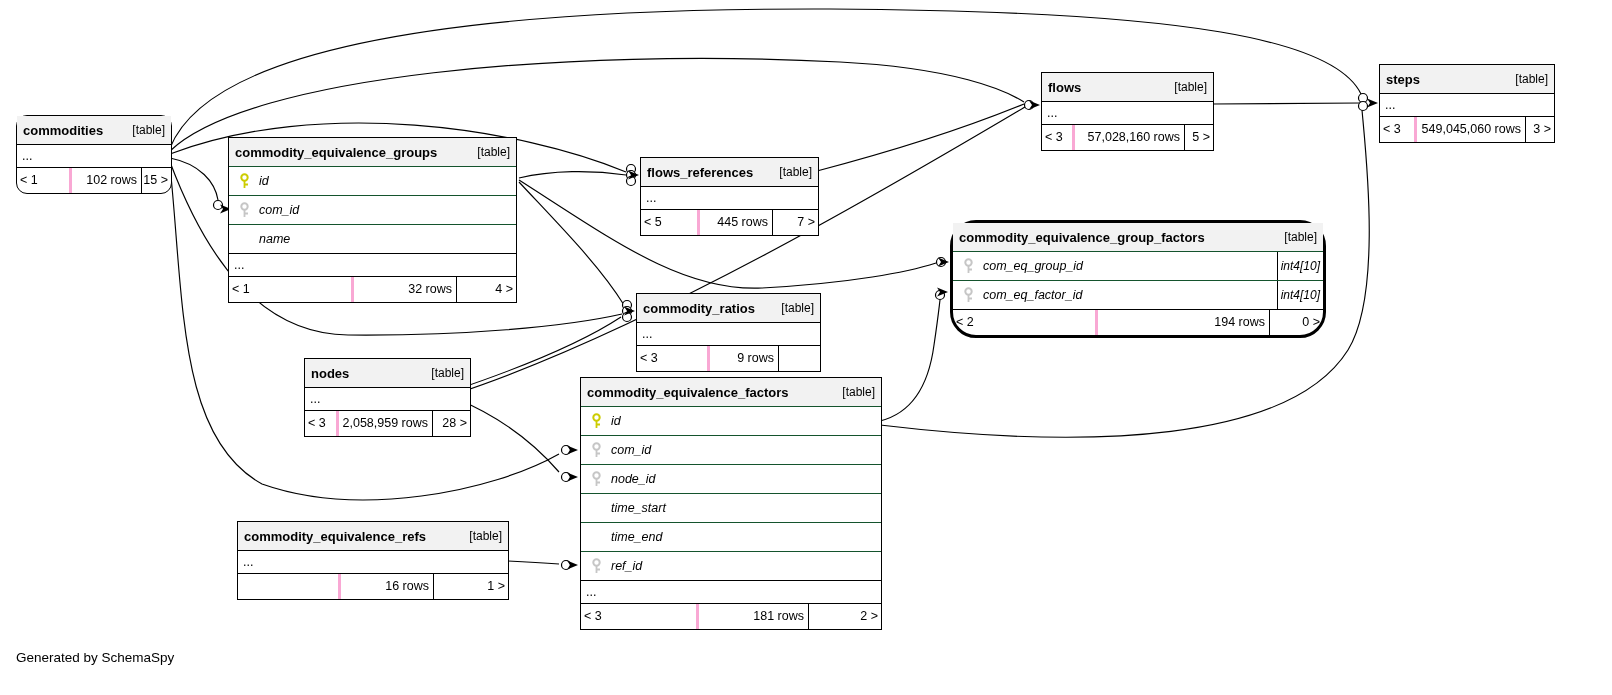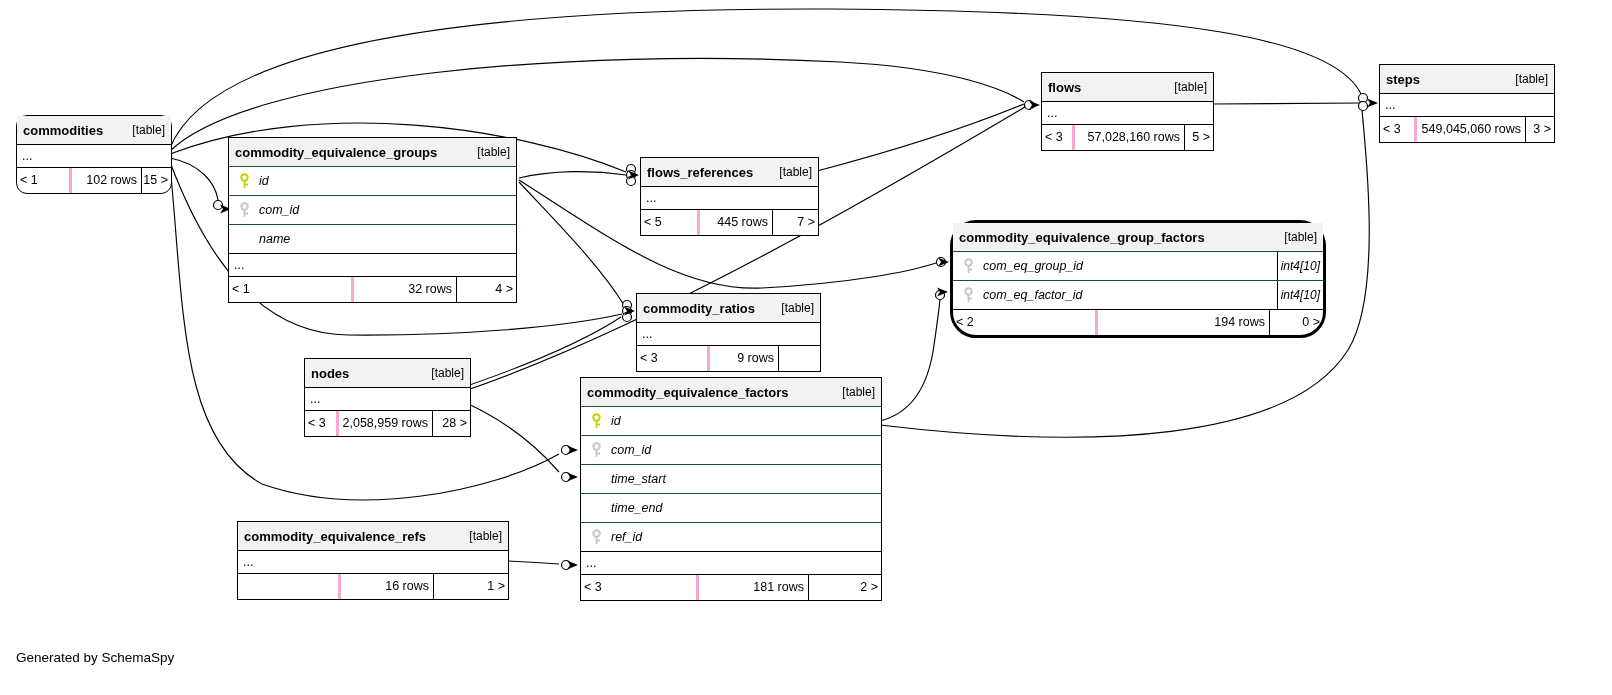--- a/index.html
+++ b/index.html
@@ -266,20 +266,29 @@
     <div class="crow">
       <span class="kslot fk">
         <svg class="key" viewBox="0 0 11 16">
             <circle cx="5.5" cy="4.5" r="3.2" fill="none" stroke="currentColor" stroke-width="2"></circle>
             <path d="M5.5 7.7 V15 M5.5 11.5 H9" stroke="currentColor" stroke-width="1.8" fill="none"></path>
           </svg>
       </span>
       <span class="cname">com_id</span>
     </div>
     <div class="crow">
+      <span class="kslot fk">
+        <svg class="key" viewBox="0 0 11 16">
+            <circle cx="5.5" cy="4.5" r="3.2" fill="none" stroke="currentColor" stroke-width="2"></circle>
+            <path d="M5.5 7.7 V15 M5.5 11.5 H9" stroke="currentColor" stroke-width="1.8" fill="none"></path>
+          </svg>
+      </span>
+      <span class="cname">node_id</span>
+    </div>
+    <div class="crow">
       <span class="kslot"></span>
       <span class="cname">time_start</span>
     </div>
     <div class="crow">
       <span class="kslot"></span>
       <span class="cname">time_end</span>
     </div>
     <div class="crow">
       <span class="kslot fk">
         <svg class="key" viewBox="0 0 11 16">

